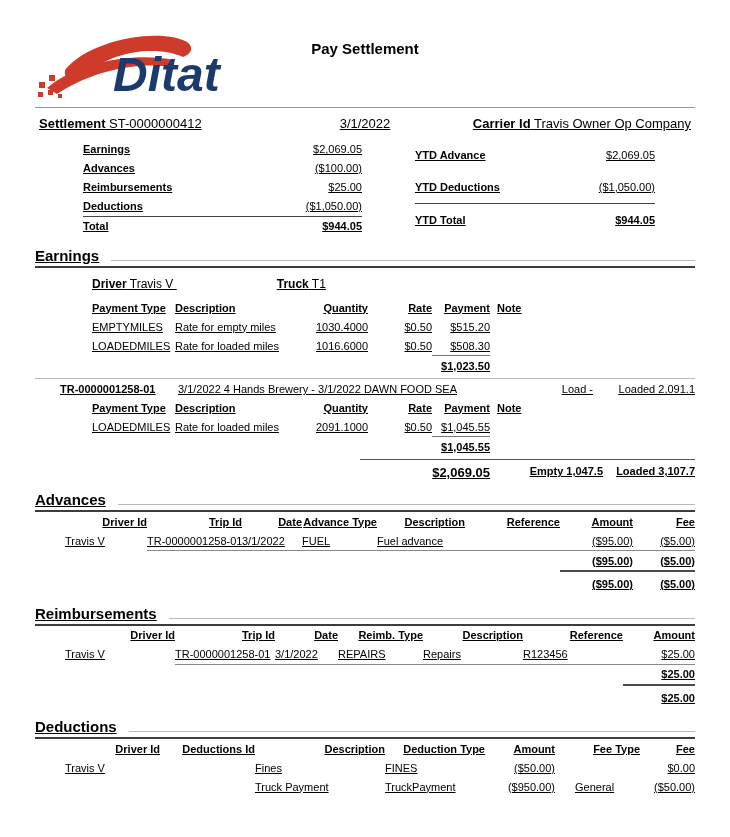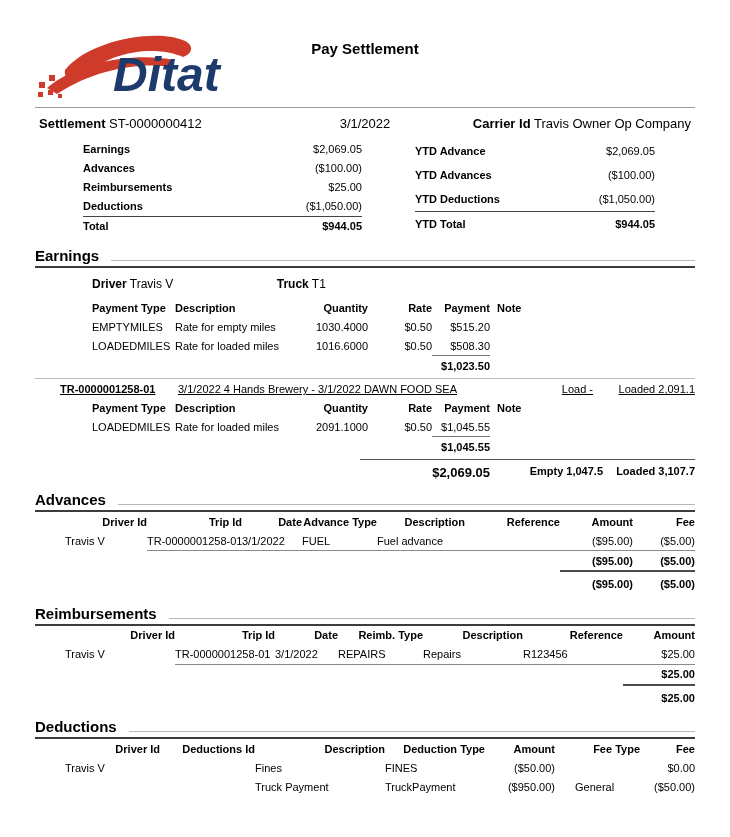--- a/index.html
+++ b/index.html
@@ -1,17 +1,17 @@
 <!DOCTYPE html>
 <html><head>
 <meta charset="utf-8">
 <style>
   html,body{margin:0;padding:0;background:#fff;}
   .page{width:730px;height:837px;box-sizing:border-box;padding:28px 35px 0;background:#fff;
-        font-family:"Liberation Sans",sans-serif;font-size:11px;color:#000;position:relative;overflow:hidden;}
+        font-family:"Liberation Sans",sans-serif;font-size:11px;color:#000;position:relative;overflow:hidden;text-decoration:underline;}
   .b{font-weight:bold;}
   
   .hdr{position:relative;height:76px;}
   .logo{position:absolute;left:2px;top:0;}
   .doc-title{position:absolute;left:0;right:0;top:12px;text-align:center;font-size:15px;font-weight:bold;}
   .desc{color:#7f7f7f;margin:9px 0 4px 3px;}
   .hairline{border:none;border-top:1px solid #999;margin:3px 0 0;}
   
   .settle{display:grid;grid-template-columns:1fr auto 1fr;align-items:center;font-size:13px;padding:8px 4px 9px;}
   .settle .right{text-align:right;}
@@ -125,24 +125,20 @@
       </tr>
     </tbody>
       </table>
     <table class="sumtbl right">
       <tbody>
           <tr>
         <td class="lbl">YTD Advance</td>
         <td class="val">$2,069.05</td>
       </tr>
       <tr>
-        <td class="lbl">YTD Advances</td>
-        <td class="val">($100.00)</td>
-      </tr>
-      <tr>
         <td class="lbl">YTD Deductions</td>
         <td class="val">($1,050.00)</td>
       </tr>
       <tr class="tot">
         <td class="lbl">YTD Total</td>
         <td class="val">$944.05</td>
       </tr>
     </tbody>
       </table>
   </div>

